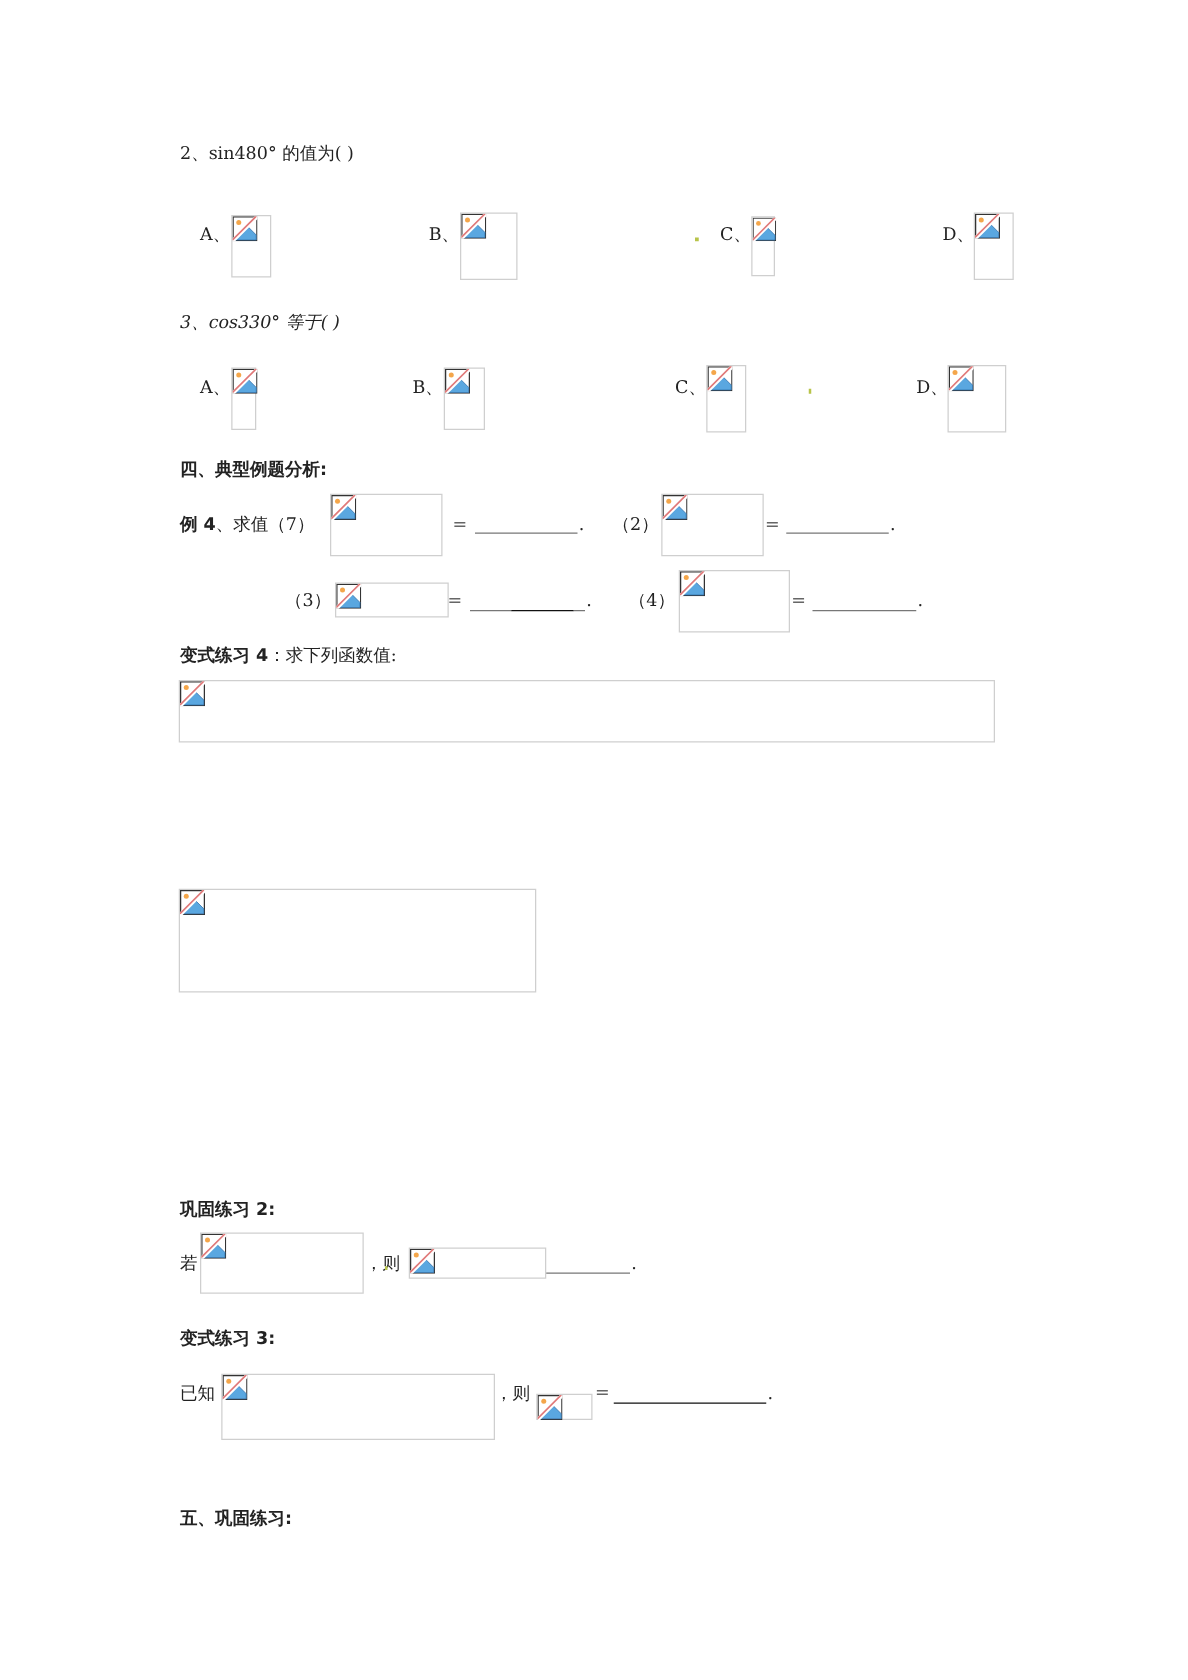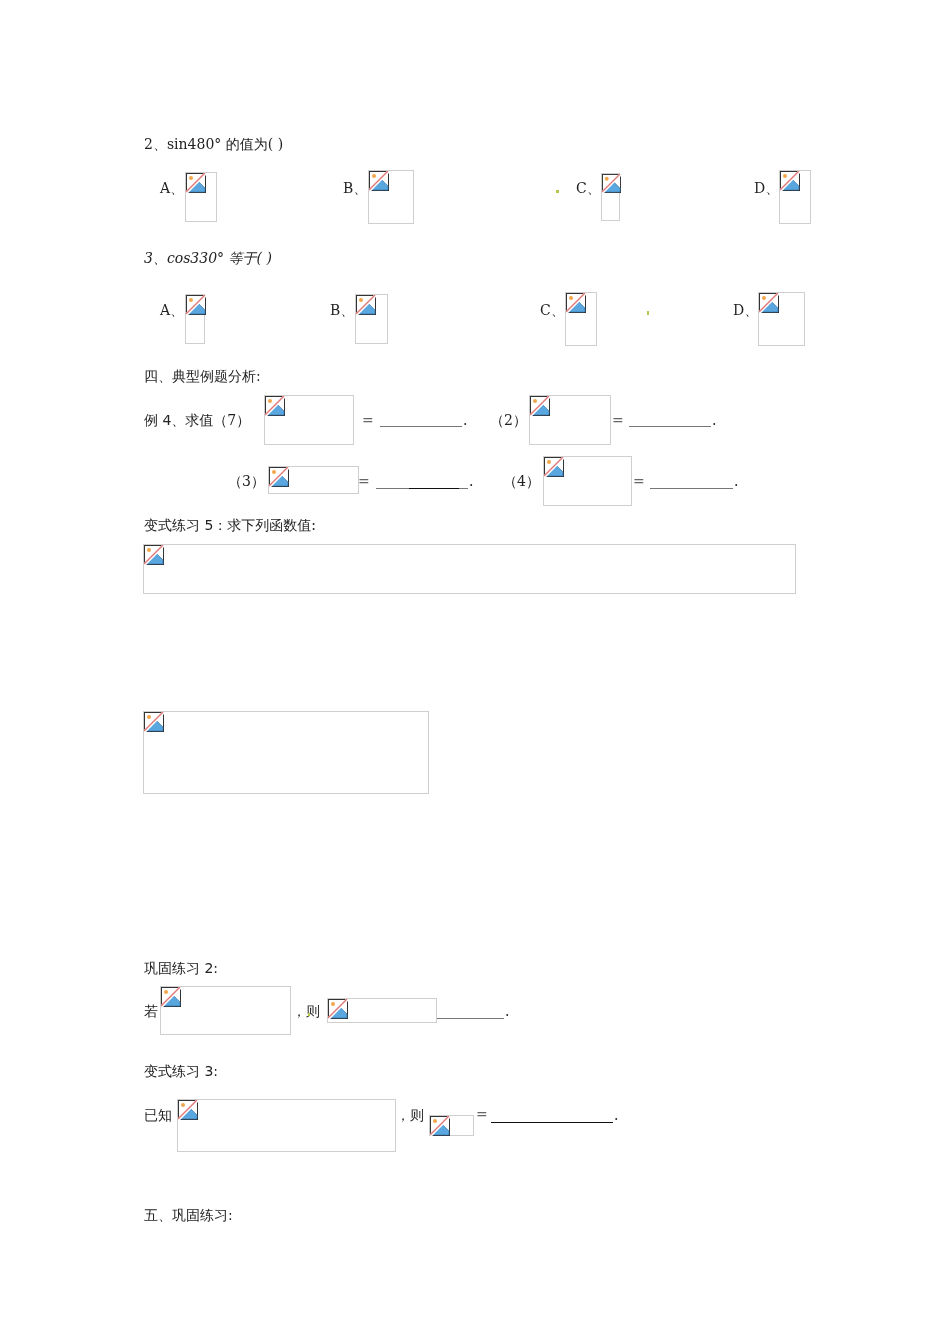--- a/index.html
+++ b/index.html
@@ -4,21 +4,21 @@
   <style>
     html, body { margin: 0; padding: 0; background: #ffffff; }
     body {
       width: 950px; height: 1344px; position: relative; overflow: hidden;
       font-family: "DejaVu Serif", "Liberation Serif", serif;
       color: #222;
       font-size: 14px;
     }
     .abs { position: absolute; white-space: nowrap; }
     .txt { font-size: 14px; line-height: 16px; color: #222; }
-    .bold { font-weight: normal; font-family: "DejaVu Sans", "Liberation Sans", sans-serif; }
+    .bold { font-weight: bold; font-family: "DejaVu Sans", "Liberation Sans", sans-serif; }
     .imgbox {
       position: absolute; box-sizing: border-box;
       border: 1px solid #cfcfcf; background: #fff;
     }
     .broken {
       position: absolute; left: 0; top: 0; width: 20px; height: 20px;
     }
     .blank {
       position: absolute; height: 0; border-bottom: 1px solid #777;
     }
@@ -33,21 +33,21 @@
     <symbol id="bimg" viewBox="0 0 20 20">
       <rect x="0.5" y="0.5" width="19" height="19" fill="#fff" stroke="#333" stroke-width="1"></rect>
       <polygon points="2,19 12,8 19,15 19,19" fill="#5aa7e0" stroke="#2d6ea8" stroke-width="0.6"></polygon>
       <circle cx="5" cy="5" r="2" fill="#f4a64a"></circle>
       <line x1="0" y1="20" x2="20" y2="0" stroke="#ffffff" stroke-width="3"></line>
       <line x1="0" y1="19" x2="19" y2="0" stroke="#e07878" stroke-width="1.4"></line>
     </symbol>
   </defs>
 </svg>
 
-<div class="abs txt" style="left:144px;top:136px;">2、sin480° 的值为(     )</div>
+<div class="abs txt" style="left:144px;top:115px;">2、sin480° 的值为(     )</div>
 
 <div class="abs txt" style="left:160px;top:180px;">A、</div>
 <div class="imgbox" style="left:185px;top:172px;width:32px;height:50px;">
   <svg class="broken">
       <use href="#bimg"></use>
     </svg>
 </div>
 
 <div class="abs txt" style="left:343px;top:180px;">B、</div>
 <div class="imgbox" style="left:368px;top:170px;width:46px;height:54px;">
@@ -142,21 +142,21 @@
 <div class="imgbox" style="left:543px;top:456px;width:89px;height:50px;">
   <svg class="broken">
       <use href="#bimg"></use>
     </svg>
 </div>
 <div class="abs txt" style="left:633px;top:473px;color:#666;">=</div>
 <div class="blank" style="left:650px;top:488px;width:83px;"></div>
 <div class="abs txt" style="left:734px;top:473px;">.</div>
 
 <div class="abs txt" style="left:144px;top:517px;">
-  <span class="bold">变式练习 5</span><span>：求下列函数值:</span>
+  <span class="bold">变式练习 4</span><span>：求下列函数值:</span>
 </div>
 <div class="imgbox" style="left:143px;top:544px;width:653px;height:50px;">
   <svg class="broken">
       <use href="#bimg"></use>
     </svg>
 </div>
 <div class="imgbox" style="left:143px;top:711px;width:286px;height:83px;">
   <svg class="broken">
       <use href="#bimg"></use>
     </svg>

